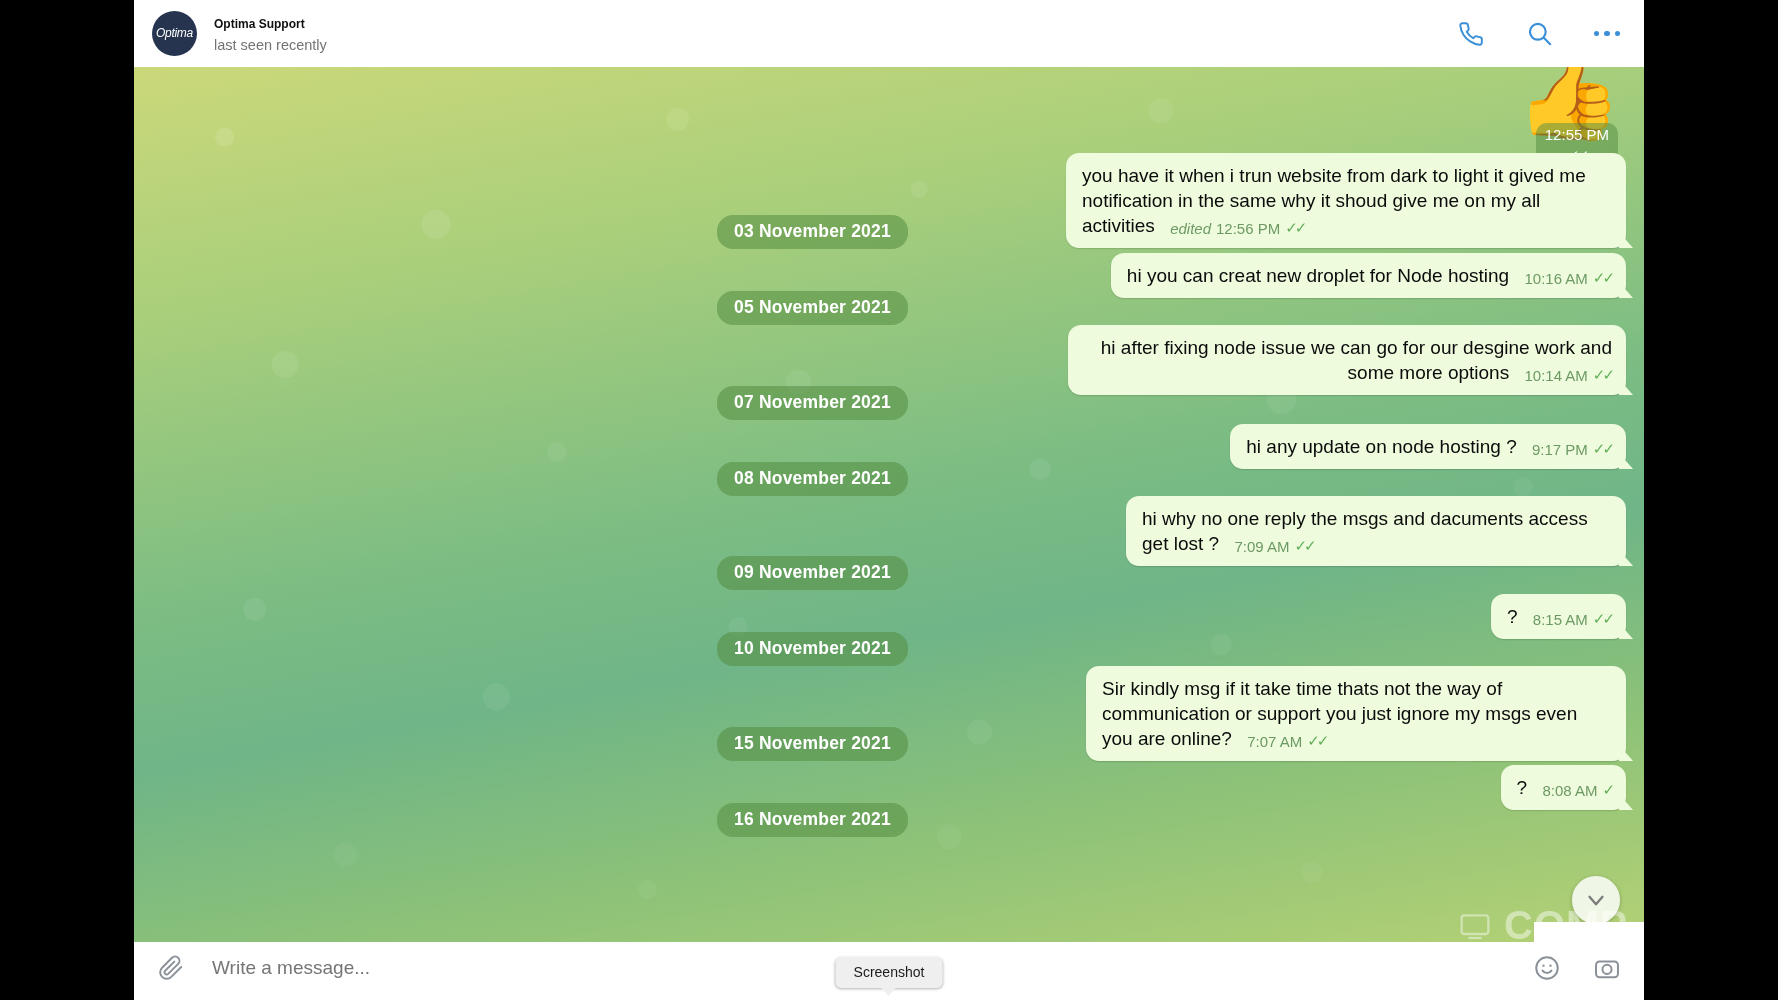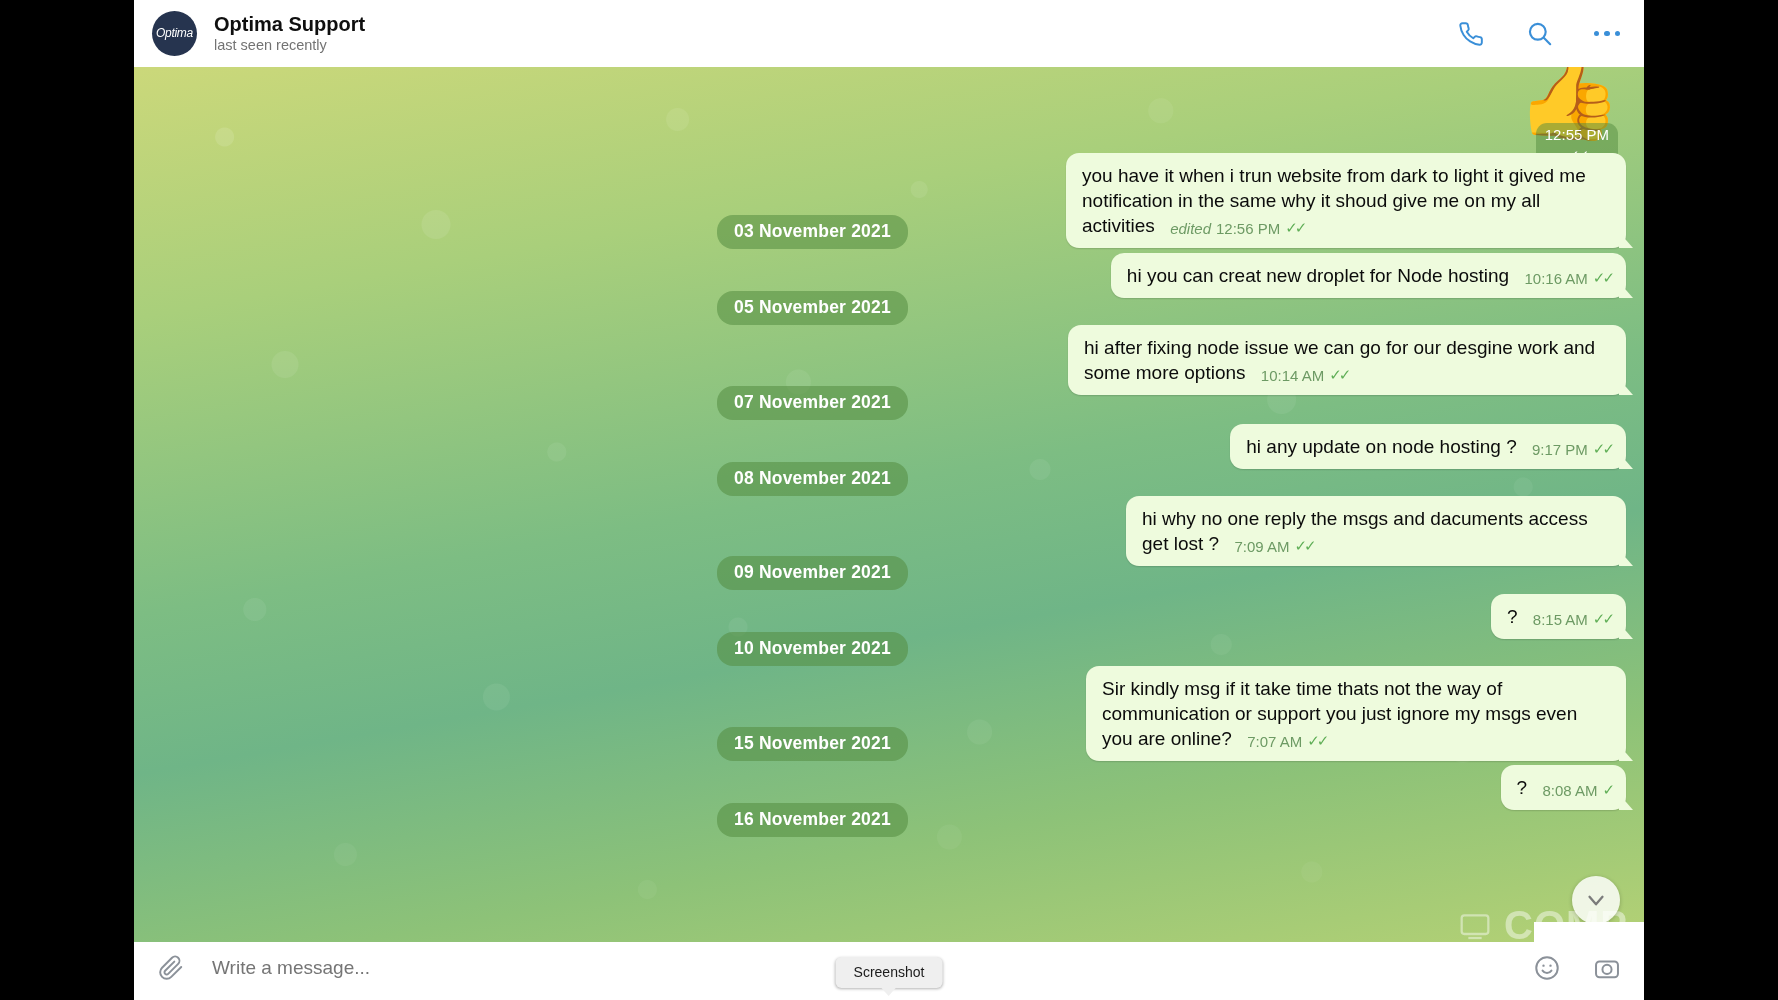--- a/index.html
+++ b/index.html
@@ -63,21 +63,21 @@
     transform: translateY(-1px);
   }
   .title-wrap {
     margin-left: 17px;
     display: flex;
     flex-direction: column;
     justify-content: center;
     flex: 1 1 auto;
   }
   .chat-title {
-    font-size: 20px;
+    font-size: 12px;
     font-weight: bold;
     color: #0f0f0f;
     line-height: 24px;
   }
   .chat-sub {
     font-size: 14.5px;
     color: #737373;
     line-height: 19px;
   }
   .hdr-icons {
@@ -428,21 +428,21 @@
               <span class="ticks">✓✓</span>
             </span>
           </div>
         </div>
 
         <div class="row" style="left:583px; top:224px;">
           <div class="date-pill">05 November 2021</div>
         </div>
 
         <div class="row" style="right:18px; top:258px;">
-          <div class="bubble tail" style="max-width:558px;">
+          <div class="bubble tail" style="max-width:558px;text-align:right;">
             <span class="txt">hi after fixing node issue we can go for our desgine work and some more options</span>
             <span class="meta">
               <span>10:14 AM</span>
               <span class="ticks">✓✓</span>
             </span>
           </div>
         </div>
 
         <div class="row" style="left:583px; top:319px;">
           <div class="date-pill">07 November 2021</div>

